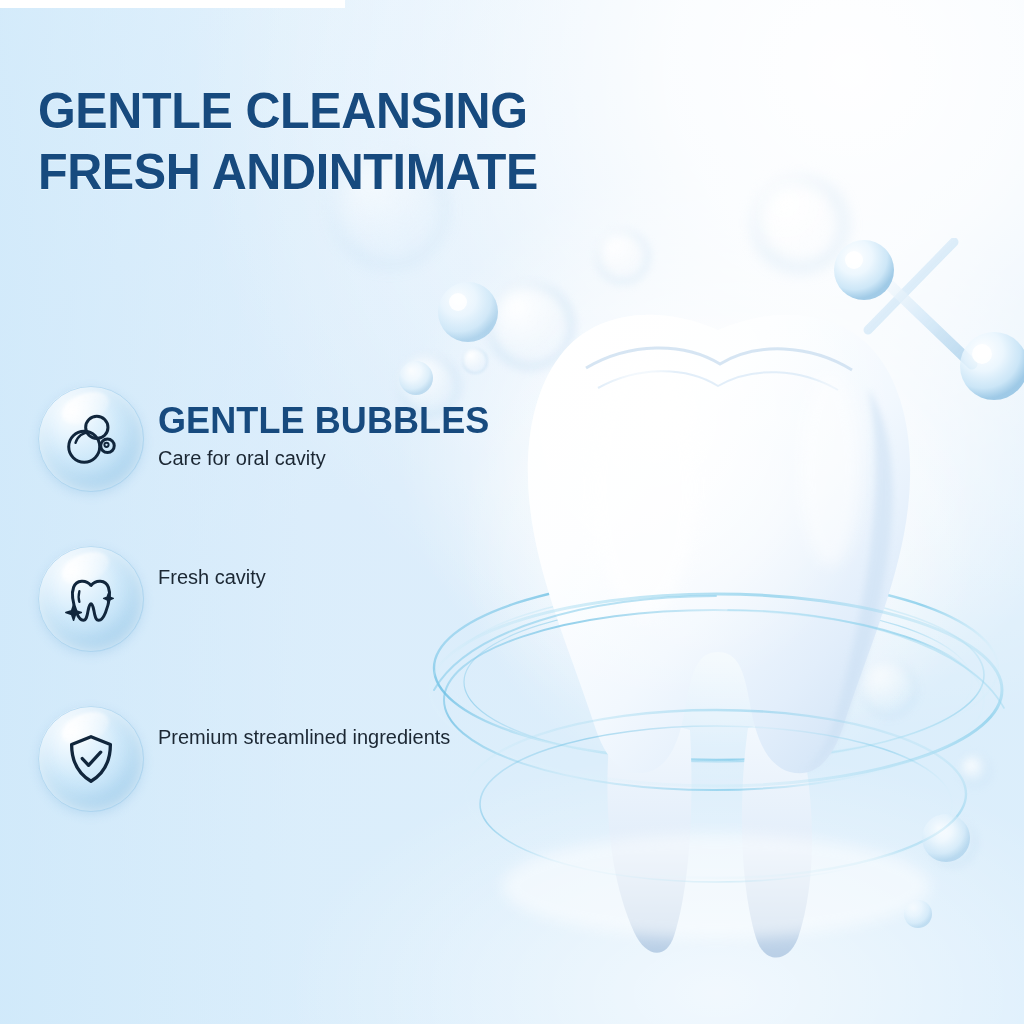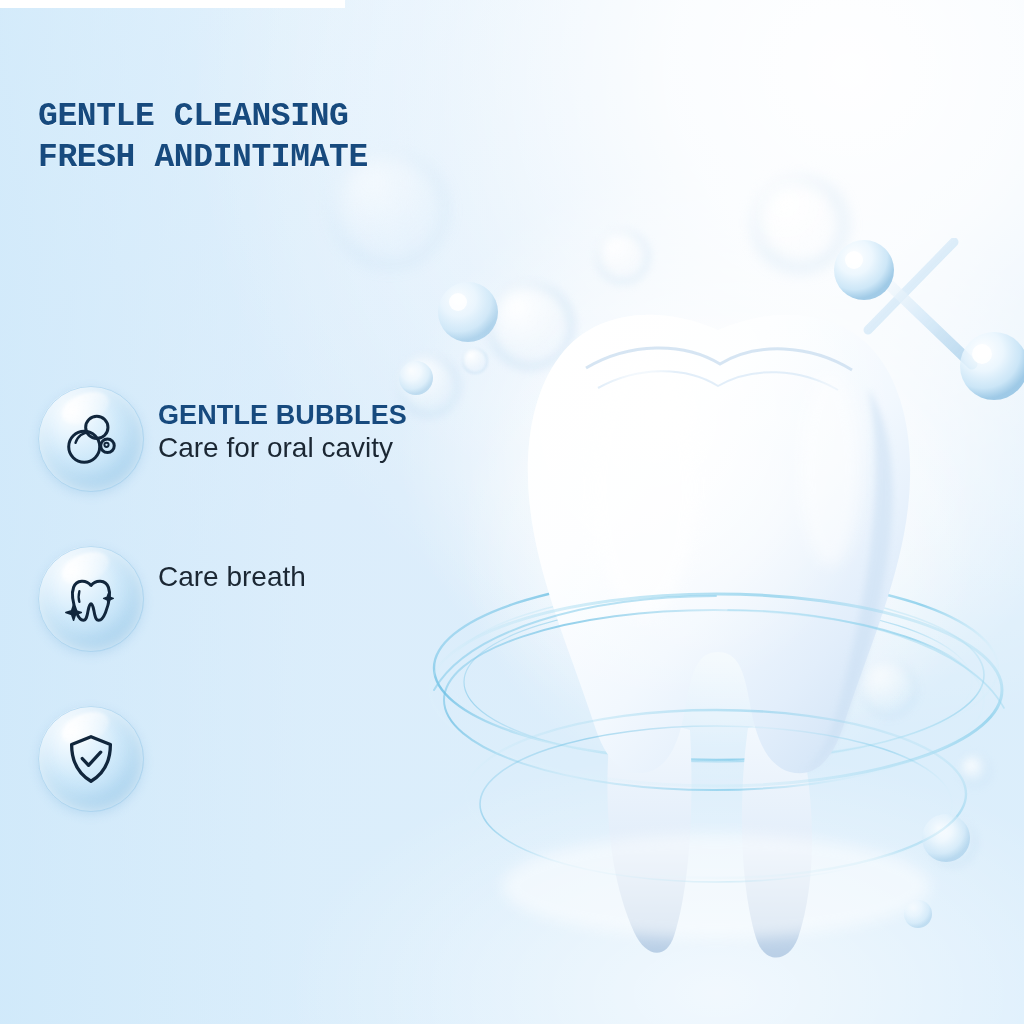--- a/index.html
+++ b/index.html
@@ -60,29 +60,29 @@
       radial-gradient(circle at 34% 28%, rgba(255,255,255,0.96) 0%, rgba(255,255,255,0.45) 30%, rgba(255,255,255,0.06) 54%, rgba(255,255,255,0) 64%),
       radial-gradient(circle at 50% 50%, rgba(255,255,255,0) 52%, rgba(150,196,232,0.40) 76%, rgba(176,214,240,0.20) 90%, rgba(255,255,255,0) 100%);
     filter:blur(1.2px);
   }
   .bub.soft { filter:blur(4px); }
   .bub.softer { filter:blur(7px); }
 
   
   #headline {
     position:absolute;
-    left:38px; top:96px;
+    left:38px; top:81px;
     width:700px;
     color:#174a7e;
     font-weight:700;
-    font-size:34px;
+    font-size:50px;
     line-height:1.22;
     letter-spacing:-0.4px;
     text-transform:uppercase;
-    font-family:Liberation Mono, monospace;
+    font-family:Liberation Sans, sans-serif;
     text-shadow:0 1px 0 rgba(255,255,255,0.55);
   }
   #headline .hl-line { display:block; white-space:nowrap; transform:scaleX(0.97); transform-origin:left center; }
 
   
   #features {
     position:absolute;
     left:38px; top:386px;
     width:470px;
   }
@@ -131,32 +131,33 @@
     transform:translate(-50%,-50%);
     width:62px; height:62px;
     z-index:3;
   }
   .feature-icon svg { display:block; width:100%; height:100%; }
 
   .feature-text { padding-top:14px; }
   .feature-title {
     color:#174a7e;
     font-weight:700;
-    font-size:27px;
+    font-size:36px;
     letter-spacing:0.1px;
     line-height:1.15;
     text-transform:uppercase;
     white-space:nowrap;
     text-align:center;
   }
   .feature-sub {
     color:#1b2733;
     font-weight:400;
-    font-size:28px;
+    font-size:20px;
     line-height:1.22;
+    margin-top:5px;
     max-width:300px;
   }
 
   
   #hero {
     position:absolute;
     left:398px; top:238px;
     width:640px; height:740px;
     pointer-events:none;
   }
@@ -354,33 +355,34 @@
         <div class="feature-icon">
           <svg viewBox="0 0 64 64" fill="none" stroke="#11263c" stroke-width="3.1" stroke-linejoin="round" stroke-linecap="round">
             <path d="M32 18 C27 12 17 12 14 20 C11 28 14 38 17 46 C19 51 21 54 24 54 C27 54 28 50 29 44 C30 39 30.8 37 32 37 C33.2 37 34 39 35 44 C36 50 37 54 40 54 C43 54 45 51 47 46 C50 38 53 28 50 20 C47 12 37 12 32 18 Z"></path>
             <path d="M20 24 C19 28 19 32 20 35" stroke-width="2.4"></path>
             <path d="M14 38 L16 44 L22 46 L16 48 L14 54 L12 48 L6 46 L12 44 Z" fill="#11263c" stroke-width="1.6"></path>
             <path d="M50 26 L51.4 30 L55 31.4 L51.4 32.8 L50 37 L48.6 32.8 L45 31.4 L48.6 30 Z" fill="#11263c" stroke-width="1.4"></path>
           </svg>
         </div>
       </div>
       <div class="feature-text">
-        <div class="feature-sub">Care breath</div>
+        <div class="feature-sub">Fresh cavity</div>
       </div>
     </div>
 
     <div class="feature">
       <div class="feature-icon-wrap">
         <div class="glass-bubble"></div>
         <div class="glass-bubble-rim"></div>
         <div class="feature-icon">
           <svg viewBox="0 0 64 64" fill="none" stroke="#11263c" stroke-width="3.4" stroke-linejoin="round" stroke-linecap="round">
             <path d="M32 9 L52 17 C52 33 47 46 32 55 C17 46 12 33 12 17 Z"></path>
             <path d="M23 31.5 L29.5 38.5 L42 25"></path>
           </svg>
         </div>
       </div>
       <div class="feature-text">
+        <div class="feature-sub">Premium streamlined ingredients</div>
       </div>
     </div>
 
   </div>
 </div>
 
 </body></html>

